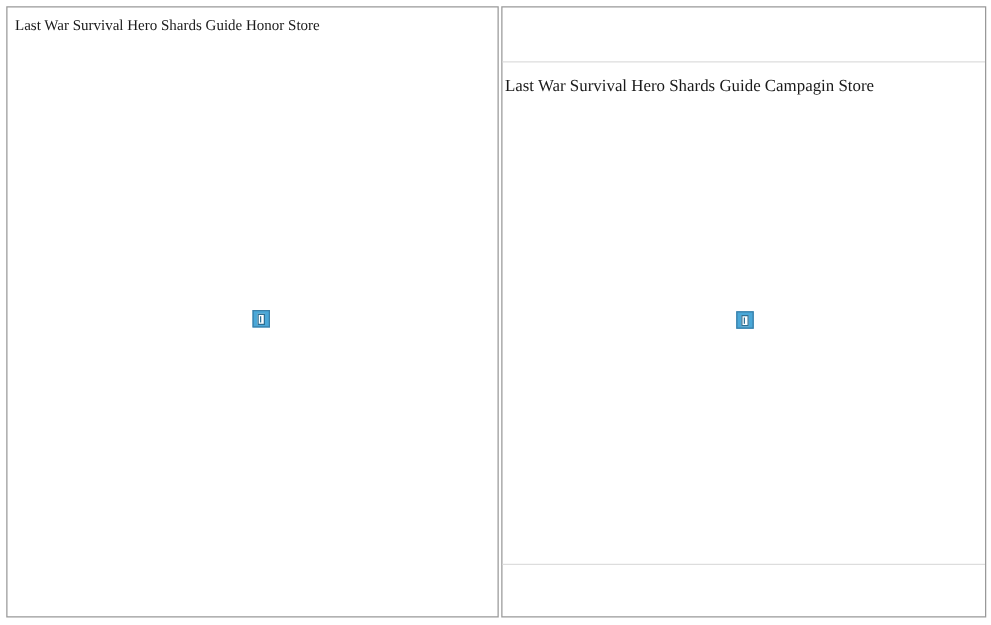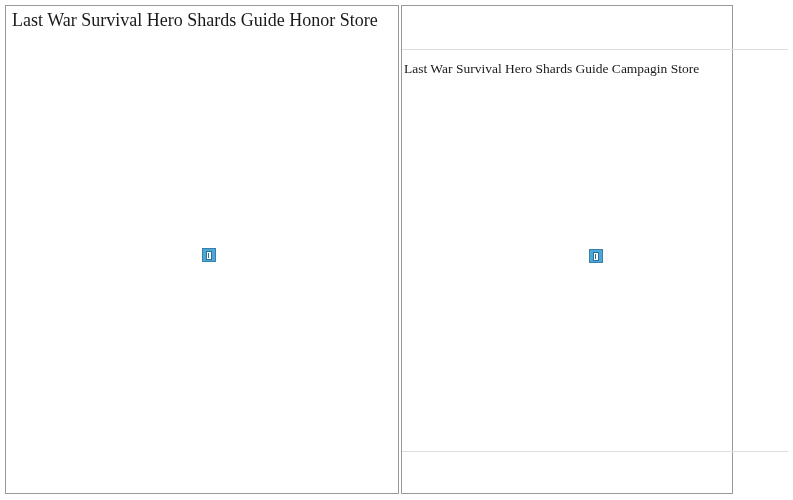--- a/index.html
+++ b/index.html
@@ -27,36 +27,36 @@
     width: 394px;
     height: 489px;
     border: 1px solid #999999;
     background: #ffffff;
     box-sizing: border-box;
   }
   .panel-left .caption {
     position: absolute;
     left: 6px;
     top: 6px;
-    font-size: 18px;
+    font-size: 12px;
     color: #1a1a1a;
     line-height: 16px;
     white-space: nowrap;
   }
   .panel-left .broken-img {
     position: absolute;
     left: 196px;
     top: 242px;
   }
   
   .panel-right {
     position: absolute;
     left: 401px;
     top: 5px;
-    width: 332px;
+    width: 388px;
     height: 489px;
     border: 1px solid #999999;
     background: #ffffff;
     box-sizing: border-box;
   }
   .panel-right .inner-box {
     position: absolute;
     left: 0px;
     top: 43px;
     width: 386px;

